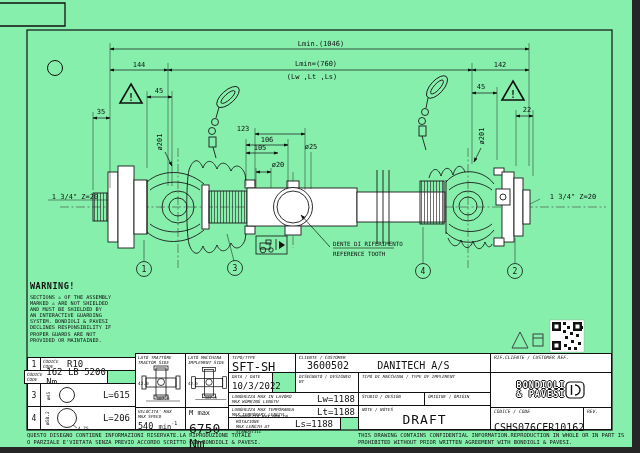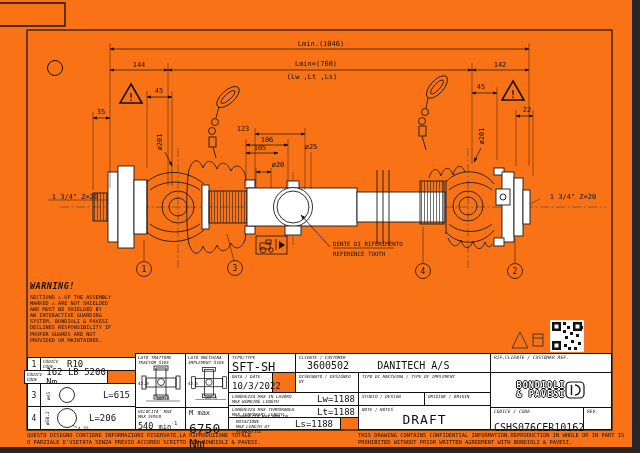--- a/index.html
+++ b/index.html
@@ -1,25 +1,25 @@
 <!DOCTYPE html>
 <html><head>
 <meta charset="utf-8">
 <style>
   html,body{margin:0;padding:0;background:#fff;}
-  .page{position:relative;width:640px;height:453px;background:#f97316;overflow:hidden;
+  .page{position:relative;width:640px;height:453px;background:#86efac;overflow:hidden;
         font-family:"DejaVu Sans Mono",monospace;color:#111;}
   svg text{font-family:"DejaVu Sans Mono",monospace;fill:#111;}
   .dim{font-size:7px;}
   .cell{position:absolute;border:1px solid #111;box-sizing:border-box;background:#fff;}
   .lbl{font-style:italic;font-size:4.3px;line-height:5px;color:#111;display:block;}
   .lbl2{font-style:italic;font-size:4.6px;line-height:5.4px;color:#111;display:block;}
   .val9{font-size:9px;} .val10{font-size:10px;} .val12{font-size:12px;}
   .warn{position:absolute;left:30px;top:281px;width:110px;}
-  .warn h1{margin:0 0 3px 0;font-size:8.5px;letter-spacing:.5px;font-weight:bold;font-style:italic;}
+  .warn h1{margin:0 0 3px 0;font-size:8.5px;letter-spacing:.5px;font-weight:bold;}
   .warn div{font-size:5.2px;line-height:6.1px;white-space:nowrap;}
   .foot{position:absolute;font-size:5.4px;line-height:7px;white-space:nowrap;}
   .rowflex{display:flex;align-items:center;height:100%;}
   .num{display:flex;align-items:center;justify-content:center;font-size:8px;height:100%;}
   .tinylbl{width:24px;}
   .logo-txt{font-weight:bold;font-size:8.5px;line-height:9px;letter-spacing:1px;
             color:#fff;text-shadow:-1px 0 #111,1px 0 #111,0 -1px #111,0 1px #111;text-align:center;}
   sup{font-size:5px;}
 </style>
 </head>
@@ -296,21 +296,21 @@
   <div class="rowflex" style="padding:0 5px 0 2px;justify-content:space-between">
     <svg width="40" height="22" viewBox="0 0 40 22">
       <text x="7" y="16" font-size="4.6" transform="rotate(-90 7 16)">ø45</text>
       <circle cx="24" cy="11" r="7.5" fill="none" stroke="#111" stroke-width="0.9"></circle>
     </svg>
     <span class="val9">L=615</span>
   </div>
 </div>
 <div class="cell num" style="left:27px;top:406px;width:14px;height:24px">4</div>
 <div class="cell" style="left:40px;top:406px;width:96px;height:24px">
-  <div class="rowflex" style="padding:0 5px 0 2px;justify-content:flex-start">
+  <div class="rowflex" style="padding:0 5px 0 2px;justify-content:space-between">
     <svg width="46" height="23" viewBox="0 0 46 23">
       <text x="6" y="18" font-size="4.6" transform="rotate(-90 6 18)">ø58.2</text>
       <circle cx="24" cy="11" r="9.5" fill="none" stroke="#111" stroke-width="0.9"></circle>
       <line x1="30" y1="18" x2="34" y2="21" stroke="#111" stroke-width="0.6"></line>
       <text x="35" y="22.5" font-size="4.4">4.75</text>
     </svg>
     <span class="val9">L=206</span>
   </div>
 </div>
 

